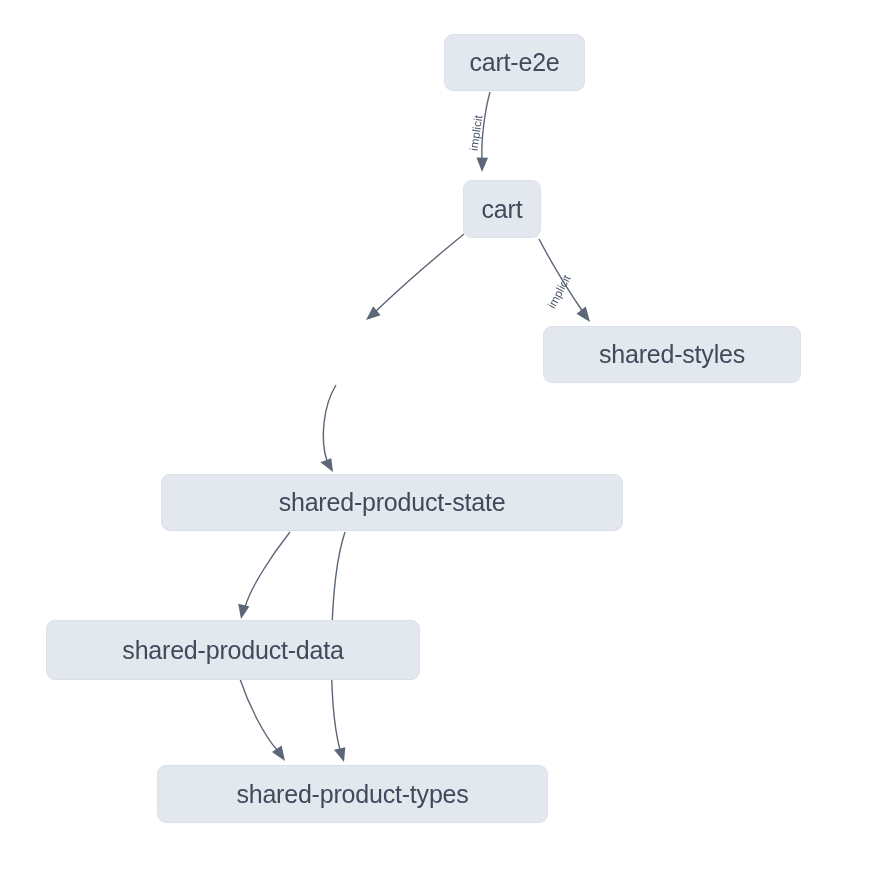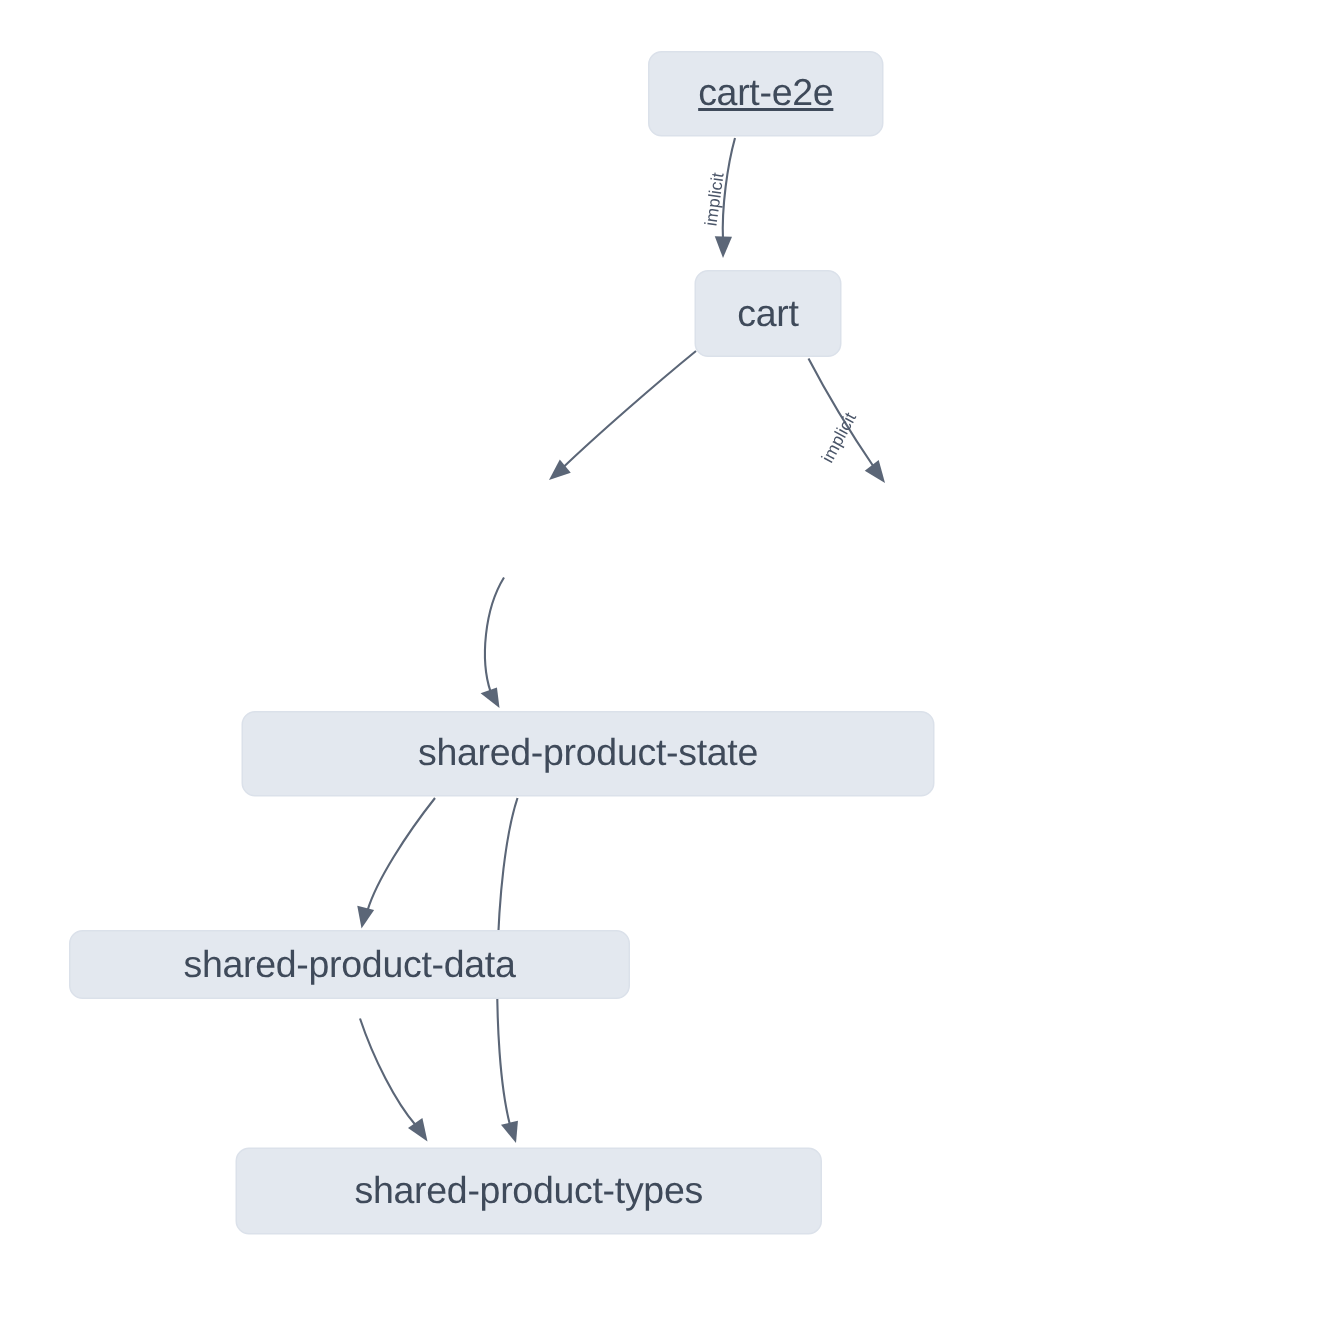--- a/index.html
+++ b/index.html
@@ -105,35 +105,38 @@
     </g>
 
     <g>
       <text class="edge-label-text" text-anchor="middle" dominant-baseline="middle" transform="translate(477,133) rotate(-82)">implicit</text>
     </g>
     <g>
       <text class="edge-label-text" text-anchor="middle" dominant-baseline="middle" transform="translate(560,292) rotate(-62)">implicit</text>
     </g>
   </svg>
 
-  <div class="node" style="left:432px; top:34px; width:157px; height:57px;text-decoration:underline;">
+  <div class="node" style="left:444px; top:34px; width:141px; height:57px;">
     <span>cart-e2e</span>
   </div>
 
-  <div class="node" style="left:463px; top:180px; width:98px; height:58px;">
+  <div class="node" style="left:463px; top:180px; width:78px; height:58px;">
     <span>cart</span>
   </div>
 
 
+  <div class="node" style="left:543px; top:326px; width:258px; height:57px;">
+    <span>shared-styles</span>
+  </div>
 
   <div class="node" style="left:161px; top:474px; width:462px; height:57px;">
     <span>shared-product-state</span>
   </div>
 
-  <div class="node" style="left:46px; top:620px; width:374px; height:46px;">
+  <div class="node" style="left:46px; top:620px; width:374px; height:60px;">
     <span>shared-product-data</span>
   </div>
 
   <div class="node" style="left:157px; top:765px; width:391px; height:58px;text-align:center;">
     <span>shared-product-types</span>
   </div>
 
 </div>
 
 </body></html>

